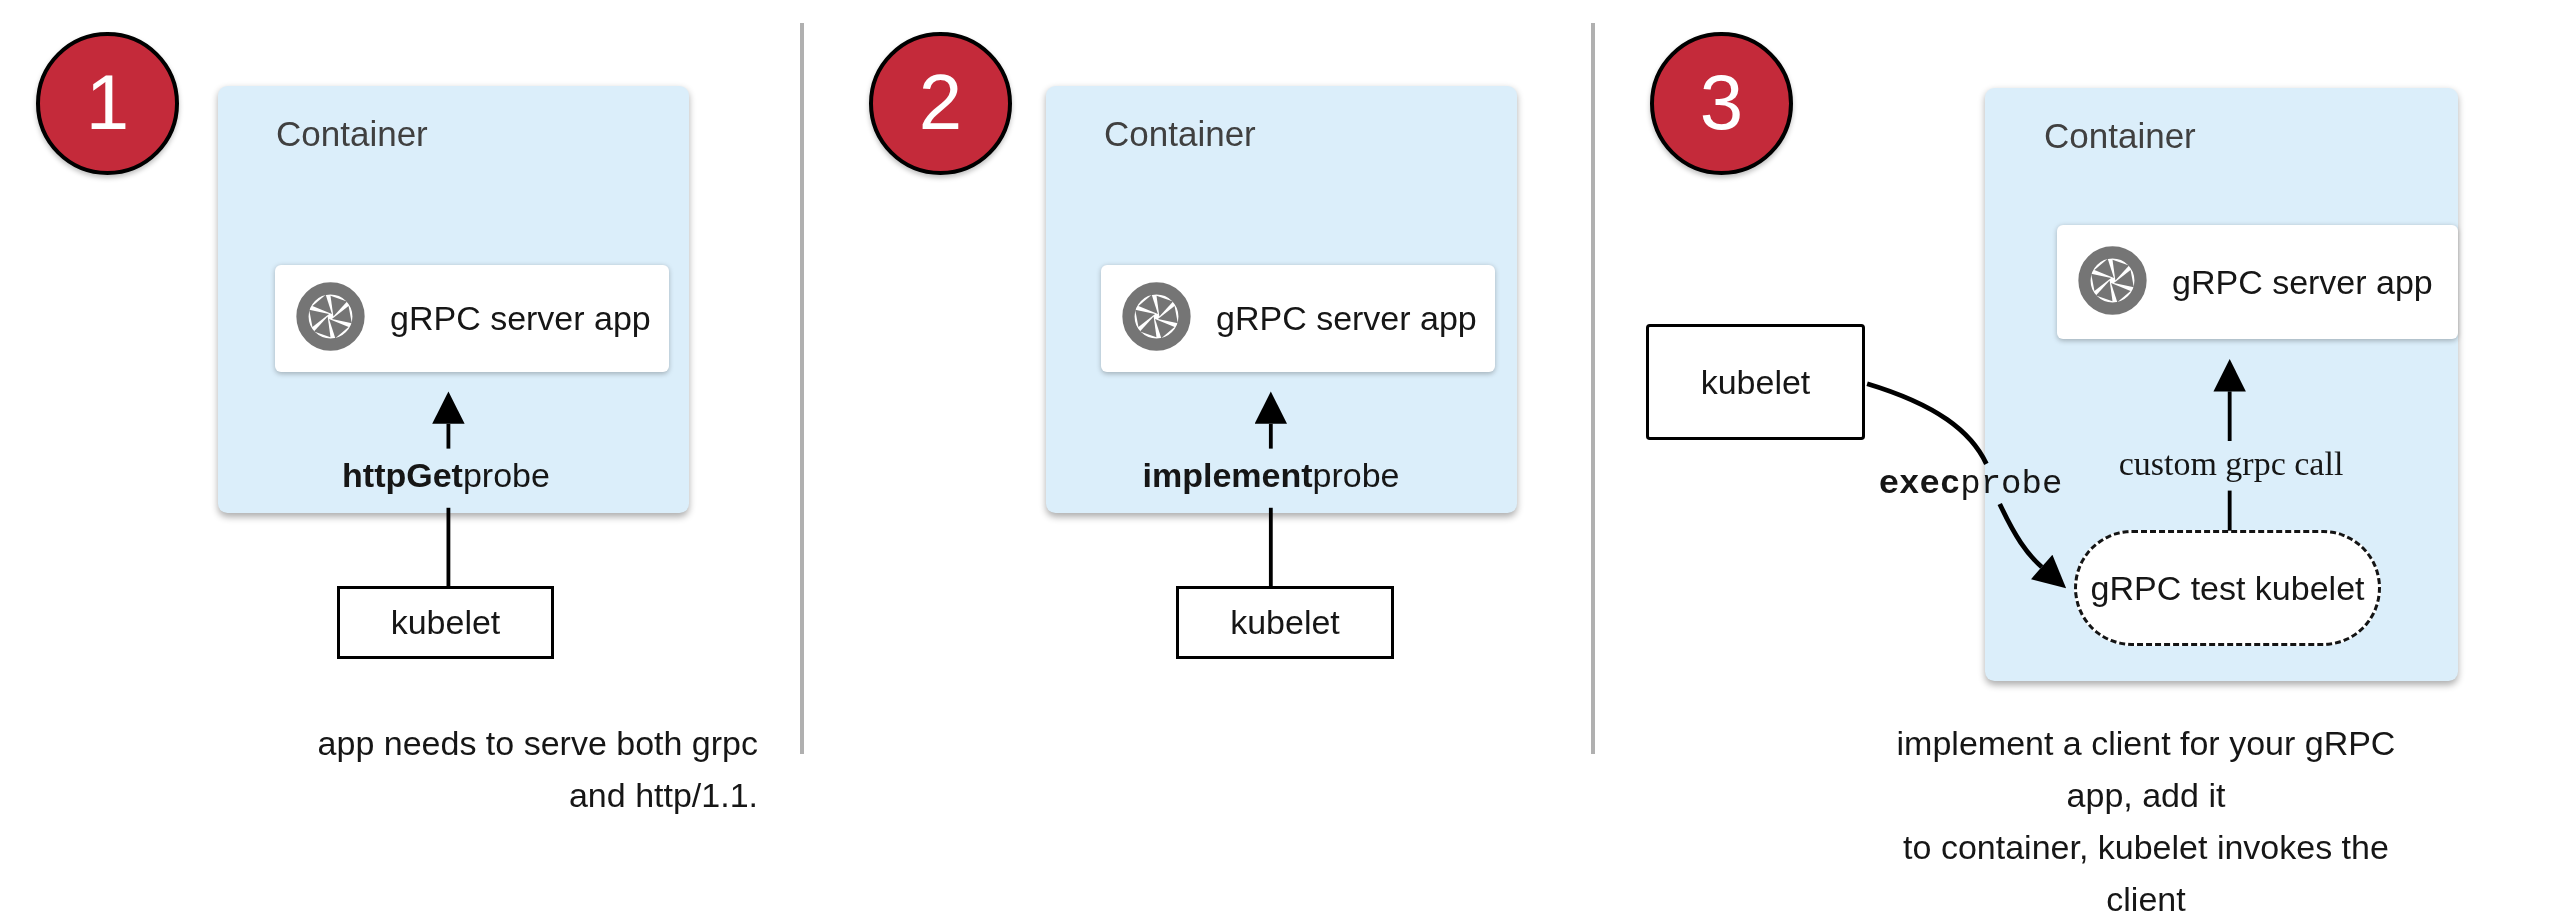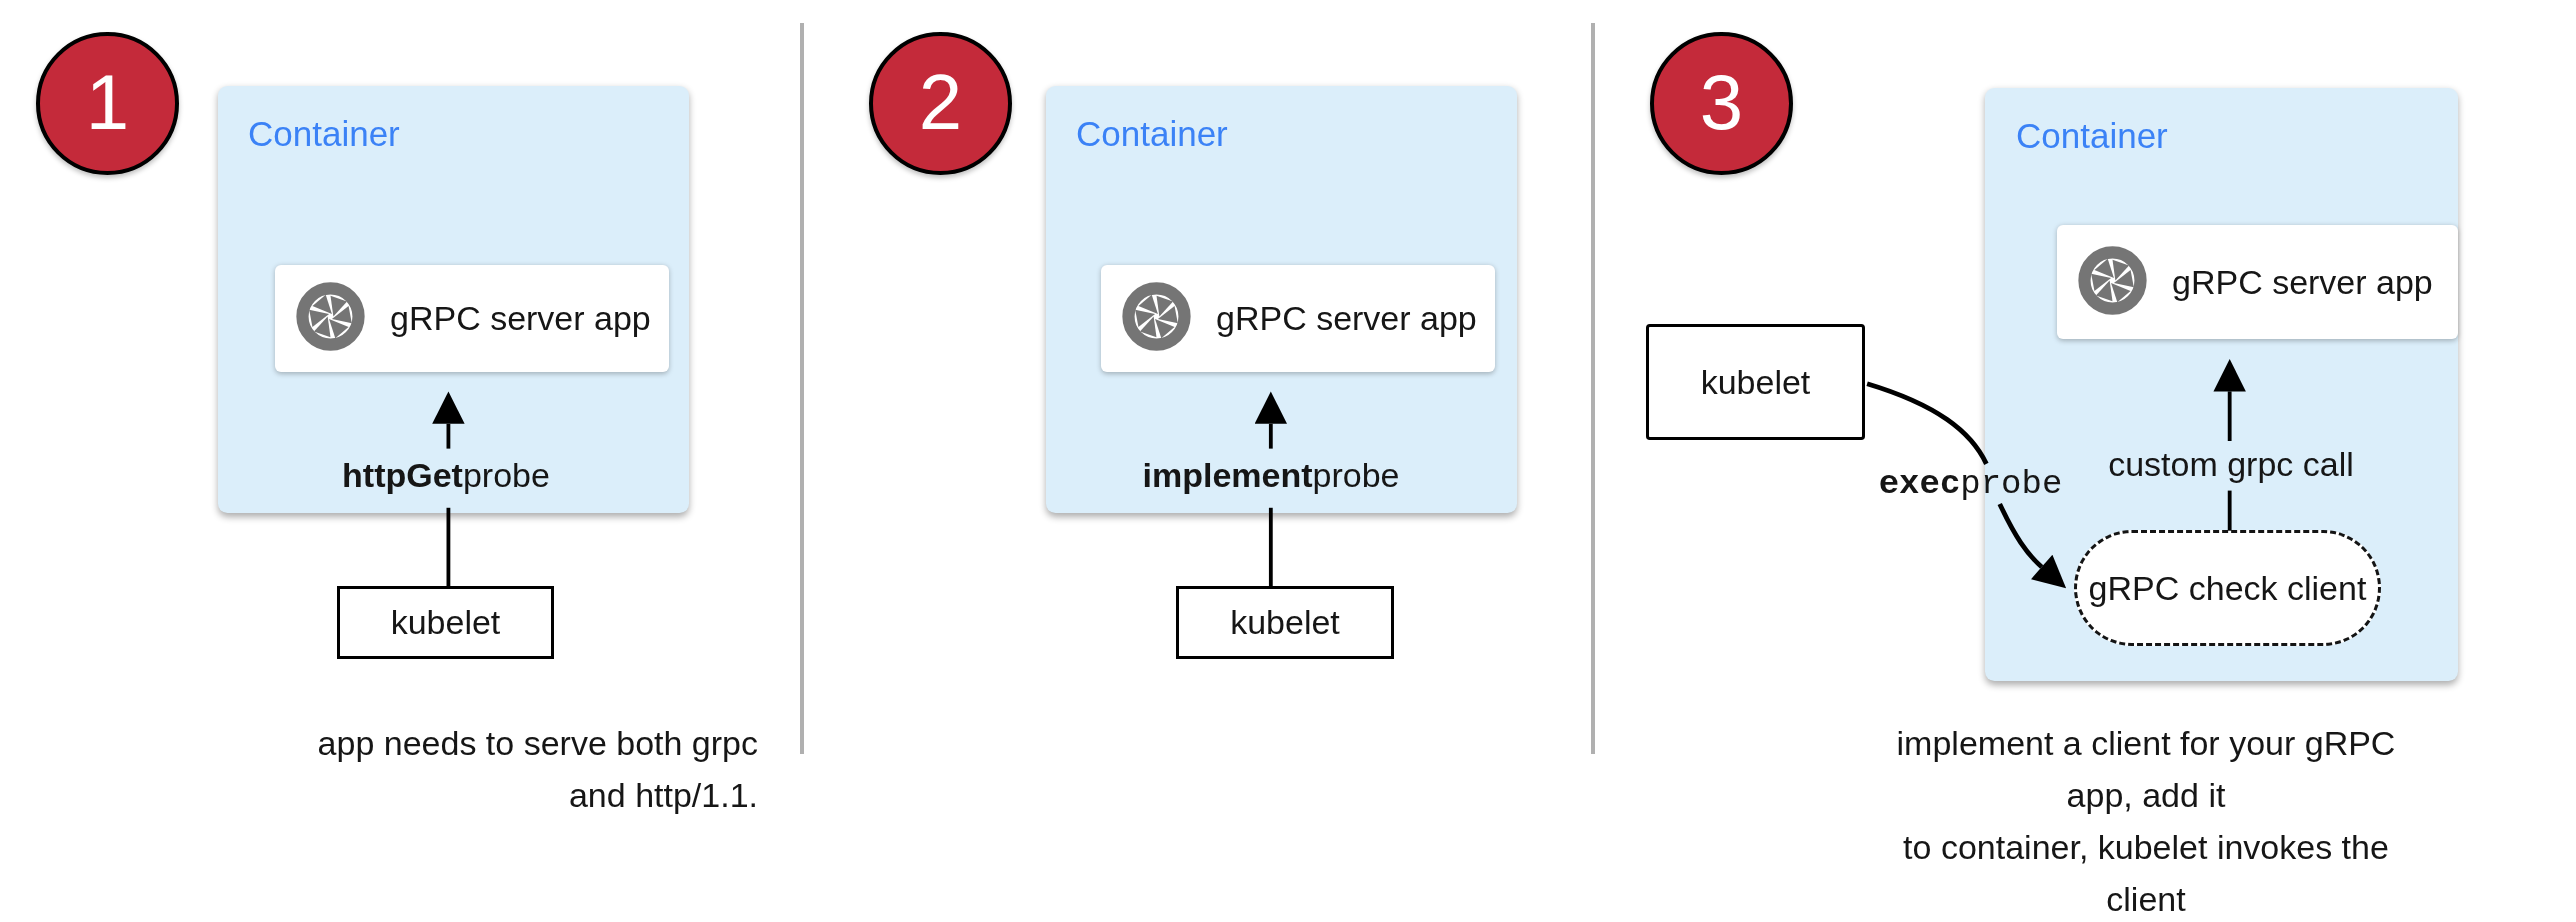--- a/index.html
+++ b/index.html
@@ -14,21 +14,21 @@
     background:#c42a3a;border:4.8px solid #000;box-sizing:border-box;
     display:flex;align-items:center;justify-content:center;
     box-shadow:0 2.9px 4.8px rgba(0,0,0,0.25);z-index:3;
   }
   .step-circle span{color:#fff;font-size:78px;line-height:1;transform:translateY(-1.9px);}
   
   .container-box{
     background:#dbeefa;border-radius:9.5px;
     box-shadow:0 3.8px 7.6px rgba(0,0,0,0.32);z-index:1;
   }
-  .container-label{font-size:35px;color:#3b82f6;z-index:3;}
+  .container-label{font-size:35px;color:#404040;z-index:3;margin-left:28px;}
   
   .app-box{
     background:#ffffff;border-radius:6px;z-index:2;
     box-shadow:0 1.9px 5.7px rgba(0,0,0,0.25);
     display:flex;align-items:center;margin-left:25px;
   }
   .app-box .icon{flex:0 0 auto;margin-left:21px;}
   .app-box .app-label{font-size:34px;margin-left:25px;white-space:nowrap;}
   
   .kubelet-box{
@@ -36,21 +36,21 @@
     display:flex;align-items:center;justify-content:center;
     font-size:34px;
   }
   
   .probe-label{
     z-index:3;font-size:34px;text-align:center;white-space:nowrap;
     display:flex;justify-content:center;
   }
   .probe-label .b{font-weight:700;}
   
-  .arrow-label{z-index:3;font-size:34px;text-align:center;white-space:nowrap;}
+  .arrow-label{z-index:3;font-size:34px;text-align:center;white-space:nowrap;font-family:Liberation Serif, serif;}
   
   .test-client{
     background:#fff;border:3.8px dashed #141414;border-radius:59px;box-sizing:border-box;
     display:flex;align-items:center;justify-content:center;
     font-size:34px;z-index:2;
   }
   
   .caption{
     z-index:3;font-size:34px;line-height:52px;text-align:center;white-space:pre-line;
   }
@@ -167,21 +167,21 @@
   </div>
 
   <div class="abs probe-label" style="left:1837px;top:465px;width:267px;font-family:Liberation Mono, monospace;">
     <span class="b">exec</span>
       <span> probe</span>
   </div>
 
   <div class="abs arrow-label" style="left:2107px;top:445px;width:248px;">custom grpc call</div>
 
   <div class="abs test-client" style="left:2074px;top:530px;width:307px;height:116px;">
-    <span>gRPC check client</span>
+    <span>gRPC test kubelet</span>
   </div>
 
   <div class="abs caption" style="left:1860px;top:717px;width:572px;">implement a client for your gRPC app, add it
 to container, kubelet invokes the client
 program, it calls a rpc that you implement</div>
 
   <svg id="arrows" width="2576" height="923" viewBox="0 0 2700 967">
     <defs>
       <marker id="ah" viewBox="0 0 10 10" refX="0" refY="5" markerUnits="userSpaceOnUse" markerWidth="46" markerHeight="34" orient="auto">
         <path d="M0 0 L10 5 L0 10 Z" fill="#000"></path>

